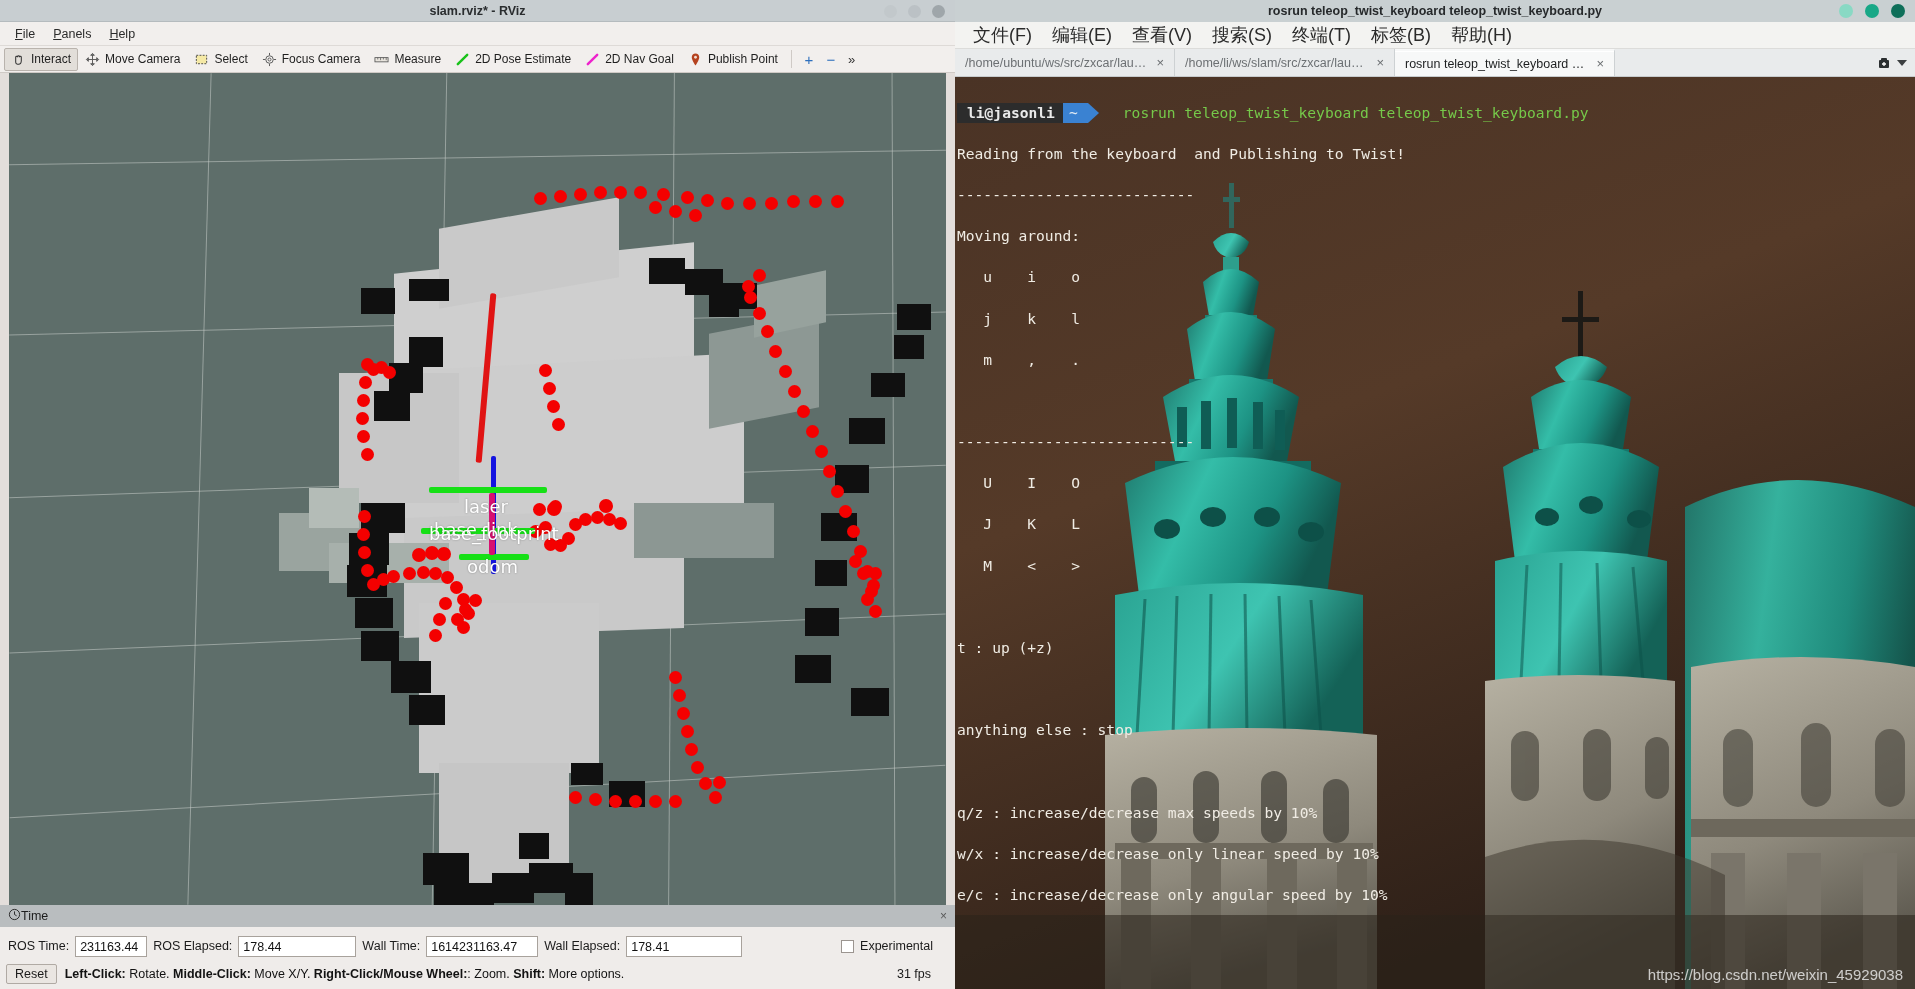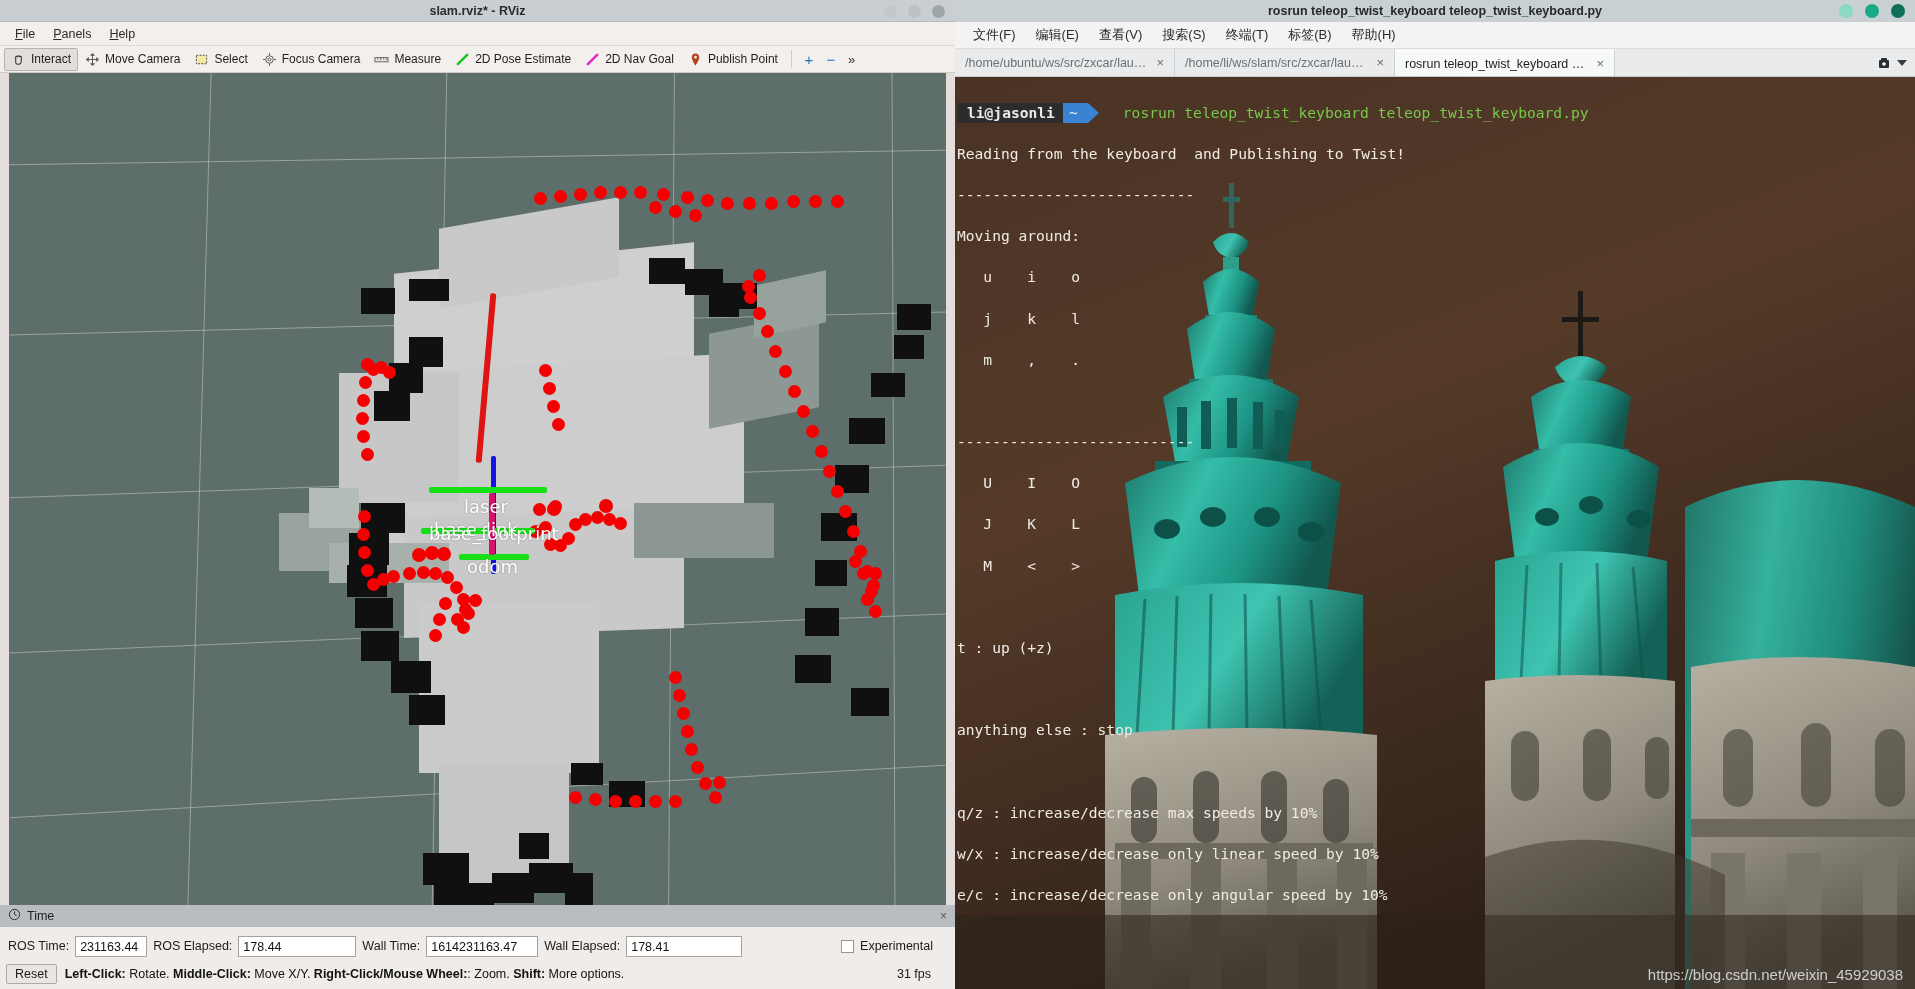--- a/index.html
+++ b/index.html
@@ -97,21 +97,21 @@
     position: absolute; color: #fff; font-size: 18px;
     font-family: "DejaVu Sans", sans-serif; white-space: nowrap;
     text-shadow: 0 0 2px rgba(0,0,0,.35);
   }
   .axis { position: absolute; border-radius: 2px; }
 
   
   .time-panel { flex: 0 0 auto; background: #efecea; }
   .time-header {
     height: 22px; background: #b9bdbf; display: flex; align-items: center;
-    padding: 0 8px; gap: 6px; position: relative;
+    padding: 0 8px; position: relative;
   }
   .time-header .ttl { font-size: 12.5px; color: #1d1d1d; }
   .time-close { position:absolute; right: 8px; font-size: 12px; color:#5a5a5a; }
   .time-fields {
     height: 34px; display:flex; align-items:center; gap: 6px;
     padding: 4px 8px 0 8px; font-size: 12.5px; color:#1b1b1b;
   }
   .tf-label { white-space: nowrap; }
   .tf-input {
     border: 1px solid #a8a29c; background: #fff; height: 21px;
@@ -144,21 +144,21 @@
   }
   .term-title-text { font-size: 12.5px; color: #26292b; font-weight: bold; }
   .term-winbtns { position: absolute; right: 10px; display:flex; gap: 12px; align-items:center; }
   .term-winbtns i { width: 14px; height: 14px; border-radius: 50%; display:block; }
 
   .term-menubar {
     height: 27px; background: #f3f3f1; flex: 0 0 auto;
     display: flex; align-items: center; padding-left: 8px;
     border-bottom: 1px solid #dcdcda;
   }
-  .tmenu { font-size: 13px; color: #2a2a2a; padding: 2px 10px; cursor: default; }
+  .tmenu { font-size: 18px; color: #2a2a2a; padding: 2px 10px; cursor: default; }
 
   .term-tabbar {
     height: 28px; background: #e9ebec; flex: 0 0 auto;
     display: flex; align-items: stretch; border-bottom: 1px solid #c7cbcd;
   }
   .ttab {
     display: flex; align-items: center; gap: 10px;
     padding: 0 10px; font-size: 12.5px; color: #6c7073;
     border-right: 1px solid #cdd1d3; max-width: 220px;
   }

